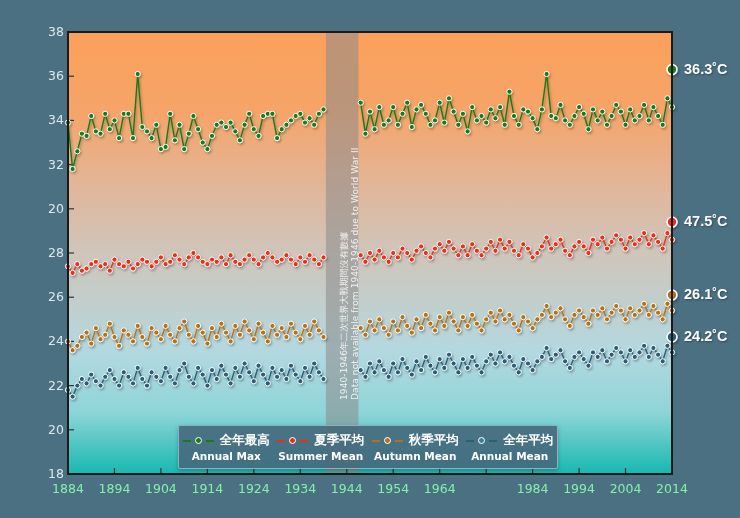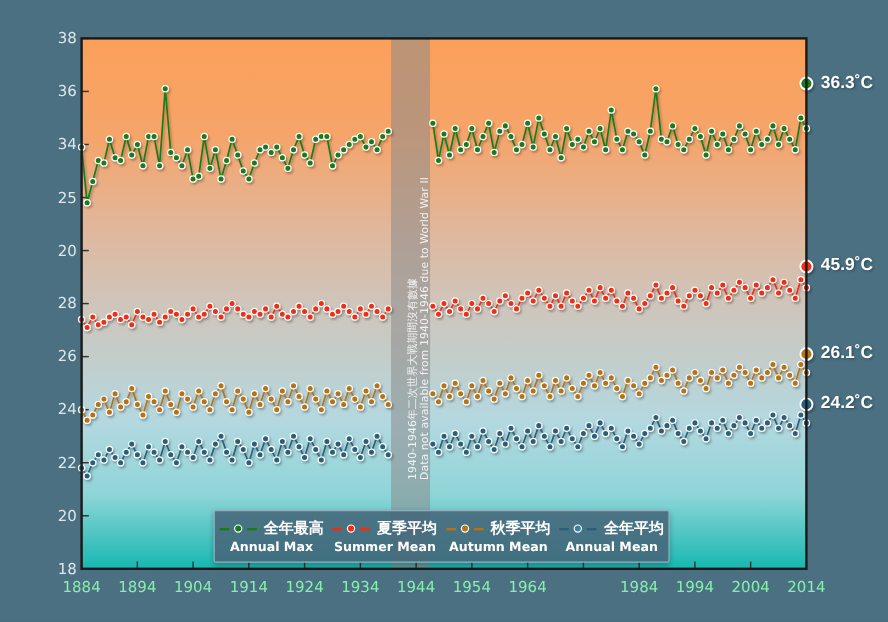--- a/index.html
+++ b/index.html
@@ -112,21 +112,21 @@
 </style>
 </head>
 <body>
 
 <div id="chart-root">
 
   <div class="ytick-holder" id="ytick-holder">
       <div class="ytick" style="top: 32px;">38</div>
       <div class="ytick" style="top: 76.2px;">36</div>
       <div class="ytick" style="top: 120.4px;">34</div>
-      <div class="ytick" style="top: 164.6px;">25</div>
+      <div class="ytick" style="top: 164.6px;">32</div>
       <div class="ytick" style="top: 208.8px;">20</div>
       <div class="ytick" style="top: 253px;">28</div>
       <div class="ytick" style="top: 297.2px;">26</div>
       <div class="ytick" style="top: 341.4px;">24</div>
       <div class="ytick" style="top: 385.6px;">22</div>
       <div class="ytick" style="top: 429.8px;">20</div>
       <div class="ytick" style="top: 474px;">18</div>
     </div>
 
   <div id="xtick-holder">
@@ -708,21 +708,21 @@
         <circle cx="672" cy="336.98" r="5" fill="#2a5f7a" stroke="#ffffff" stroke-width="1.6" filter="url(#ptShadow)"></circle>
         <rect x="68" y="32" width="604" height="442" fill="none" stroke="#1a1a1a" stroke-width="2"></rect>
       </g>
   </svg>
 
   <div class="gap-text" id="gap-text-cn" style="left: 337.862px; top: 400px;">1940-1946年二次世界大戰期間沒有數據</div>
   <div class="gap-text" id="gap-text-en" style="left: 349.862px; top: 400px;">Data not available from 1940-1946 due to World War II</div>
 
   <div id="endlabel-holder">
       <div class="endlabel" style="left: 684px; top: 60.57px;">36.3˚C</div>
-      <div class="endlabel" style="left: 684px; top: 213.06px;">45.9˚C</div>
+      <div class="endlabel" style="left: 684px; top: 213.06px;">47.5˚C</div>
       <div class="endlabel" style="left: 684px; top: 285.99px;">26.1˚C</div>
       <div class="endlabel" style="left: 684px; top: 327.98px;">24.2˚C</div>
     </div>
 
   <div class="legend-box" id="legend-box">
       <div class="legend-item">
         <div class="legend-top">
           <span class="legend-dash" style="background: rgb(26, 122, 26);"></span>
           <span class="legend-marker" style="background: rgb(26, 122, 26);"></span>
           <span class="legend-dash" style="background: rgb(26, 122, 26);"></span>

